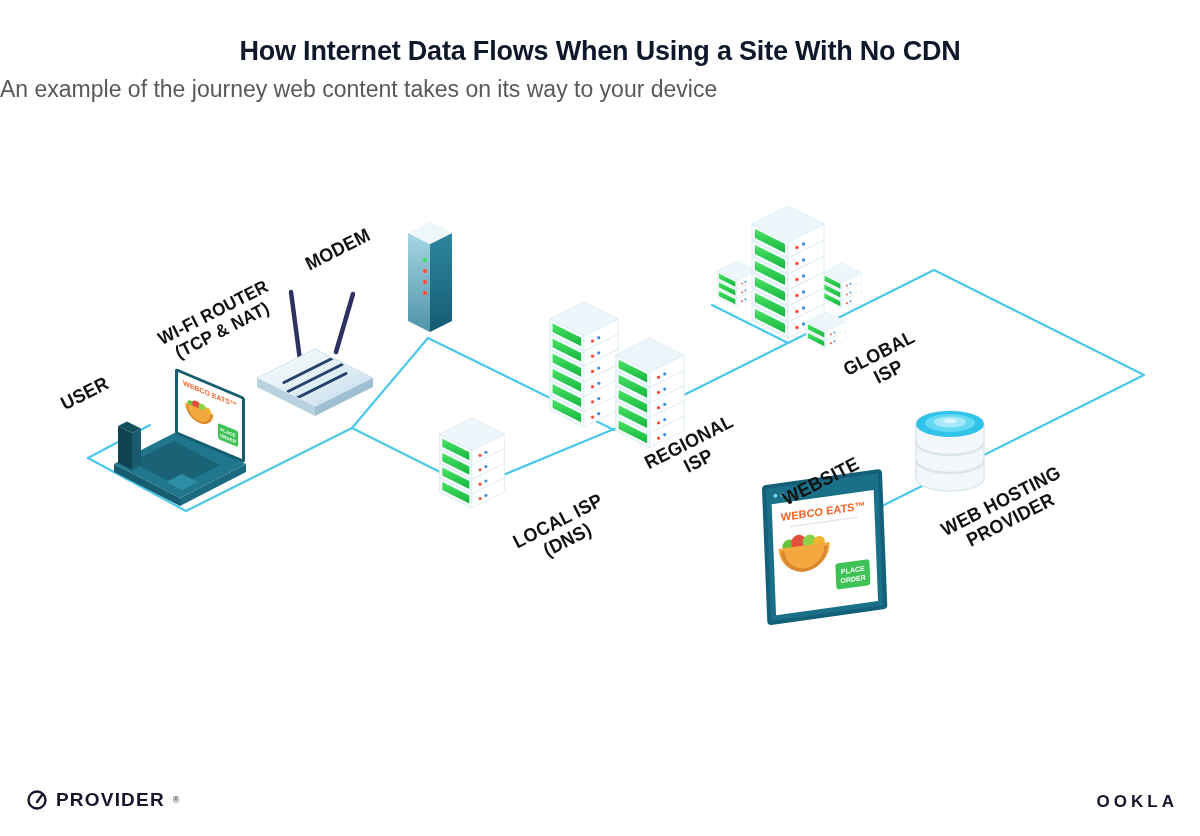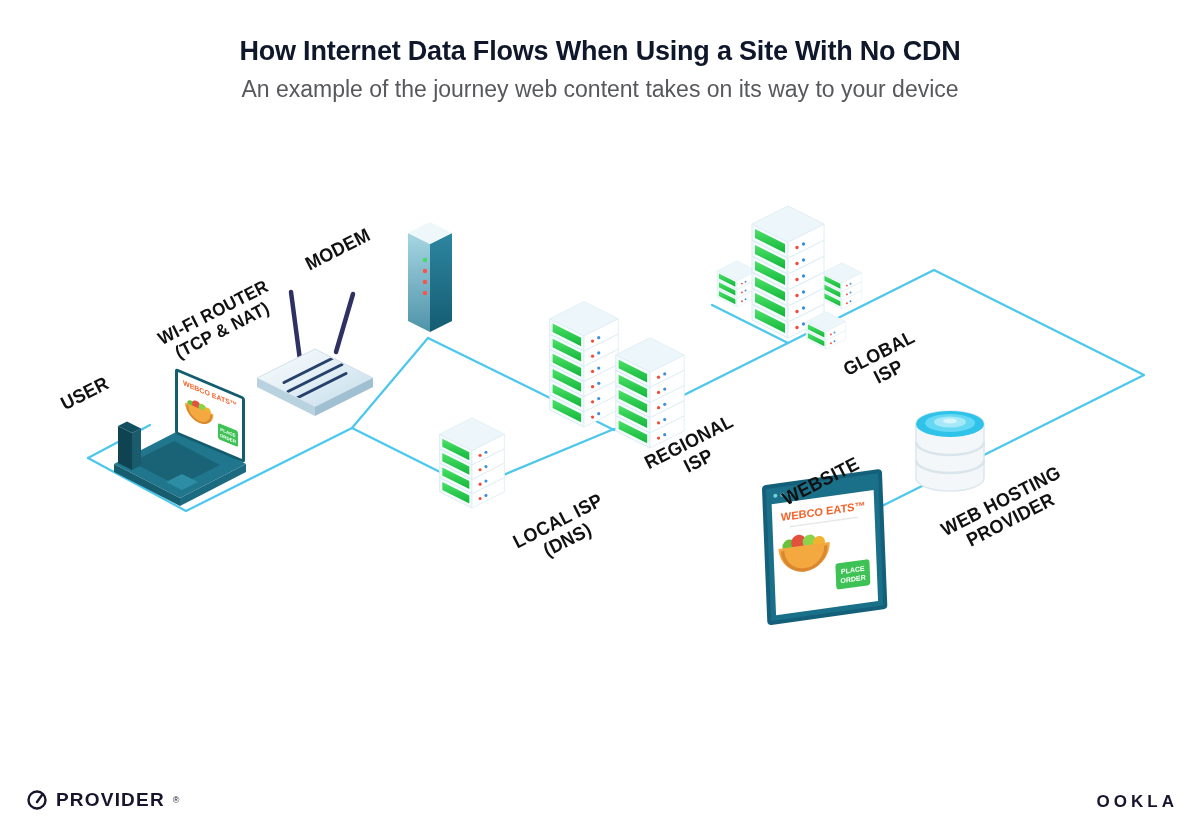--- a/index.html
+++ b/index.html
@@ -1,21 +1,21 @@
 <!DOCTYPE html>
 <html><head>
 <meta charset="utf-8">
 <style>
   html,body{margin:0;padding:0;}
   body{width:1200px;height:836px;background:#ffffff;position:relative;overflow:hidden;
        font-family:"Liberation Sans",sans-serif;}
   .stage{position:absolute;left:0;top:0;width:1200px;height:836px;}
   .title{position:absolute;left:0;top:36px;width:1200px;text-align:center;
          font-size:27px;font-weight:700;color:#0f172a;letter-spacing:-0.2px;}
-  .subtitle{position:absolute;left:0;top:76px;width:1200px;text-align:center;
+  .subtitle{position:absolute;left:0;top:76px;width:1200px;text-align:left;
          font-size:23px;font-weight:400;color:#57585c;}
   .lbl{position:absolute;font-weight:700;font-size:19px;line-height:1.1;color:#111;
        letter-spacing:0.3px;text-align:center;white-space:nowrap;
        transform:translate(-50%,-50%) rotate(-27deg) scaleX(0.94);}
   .lbl.small{font-size:18px;}
   svg text{font-family:"Liberation Sans",sans-serif;}
   .footer-left{position:absolute;left:26px;top:789px;display:flex;align-items:center;gap:8px;}
   .footer-left .st-text{font-size:19px;font-weight:700;color:#17152e;letter-spacing:1.2px;}
   .footer-left sup{font-size:9px;color:#17152e;}
   .footer-right{position:absolute;right:22px;top:792px;font-size:17px;font-weight:700;

